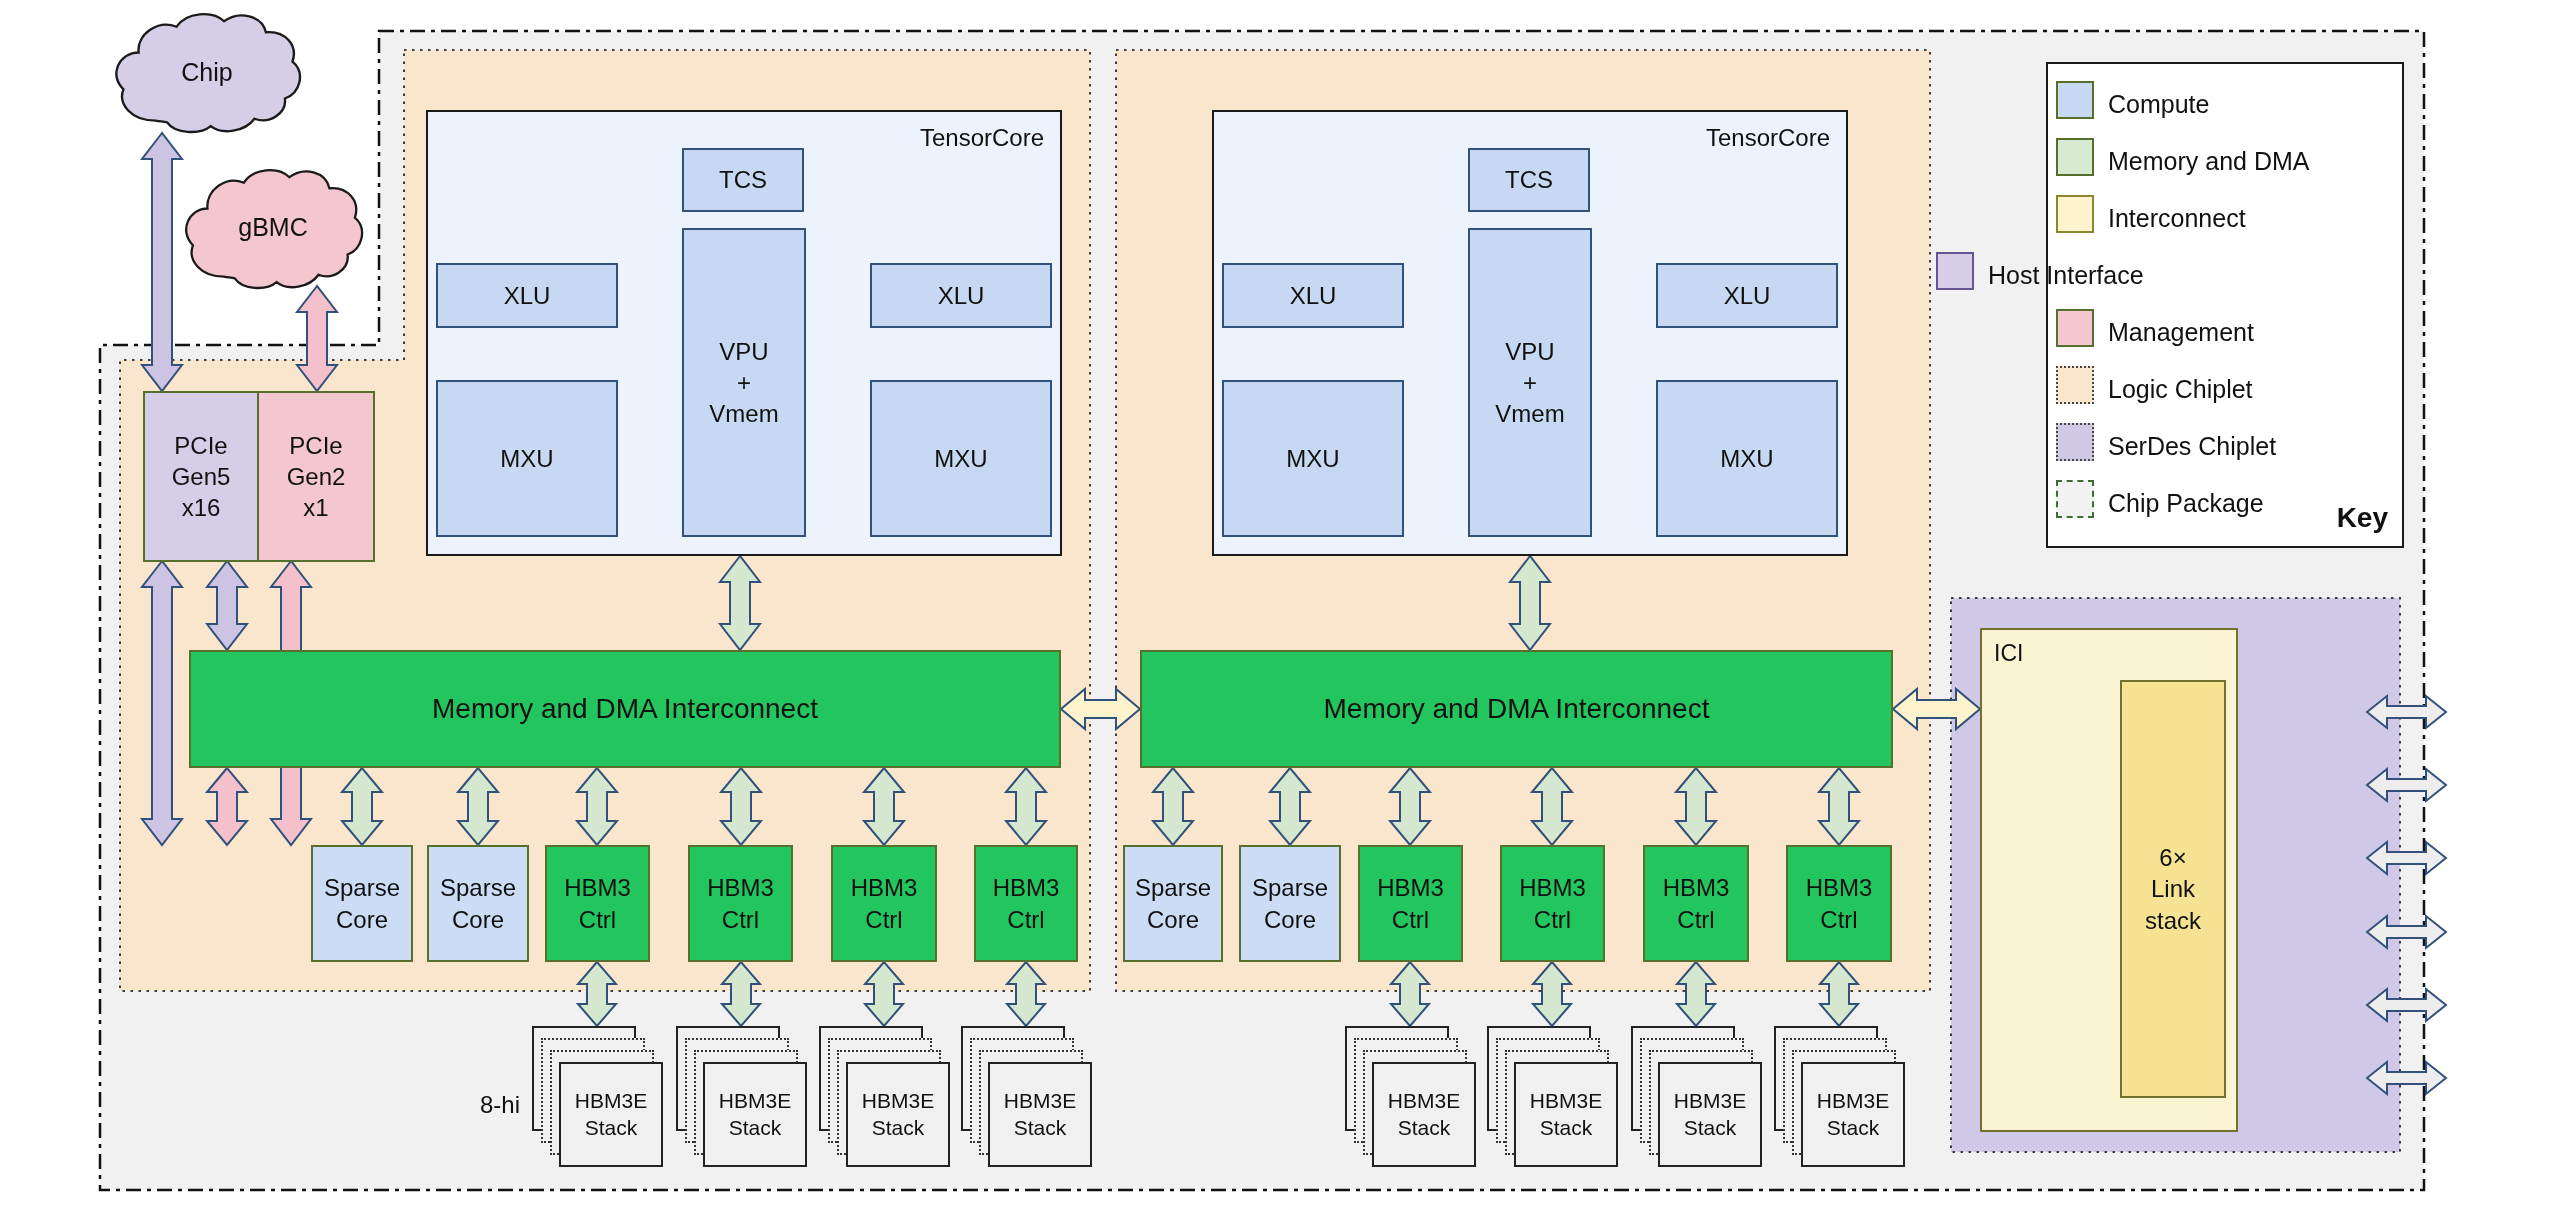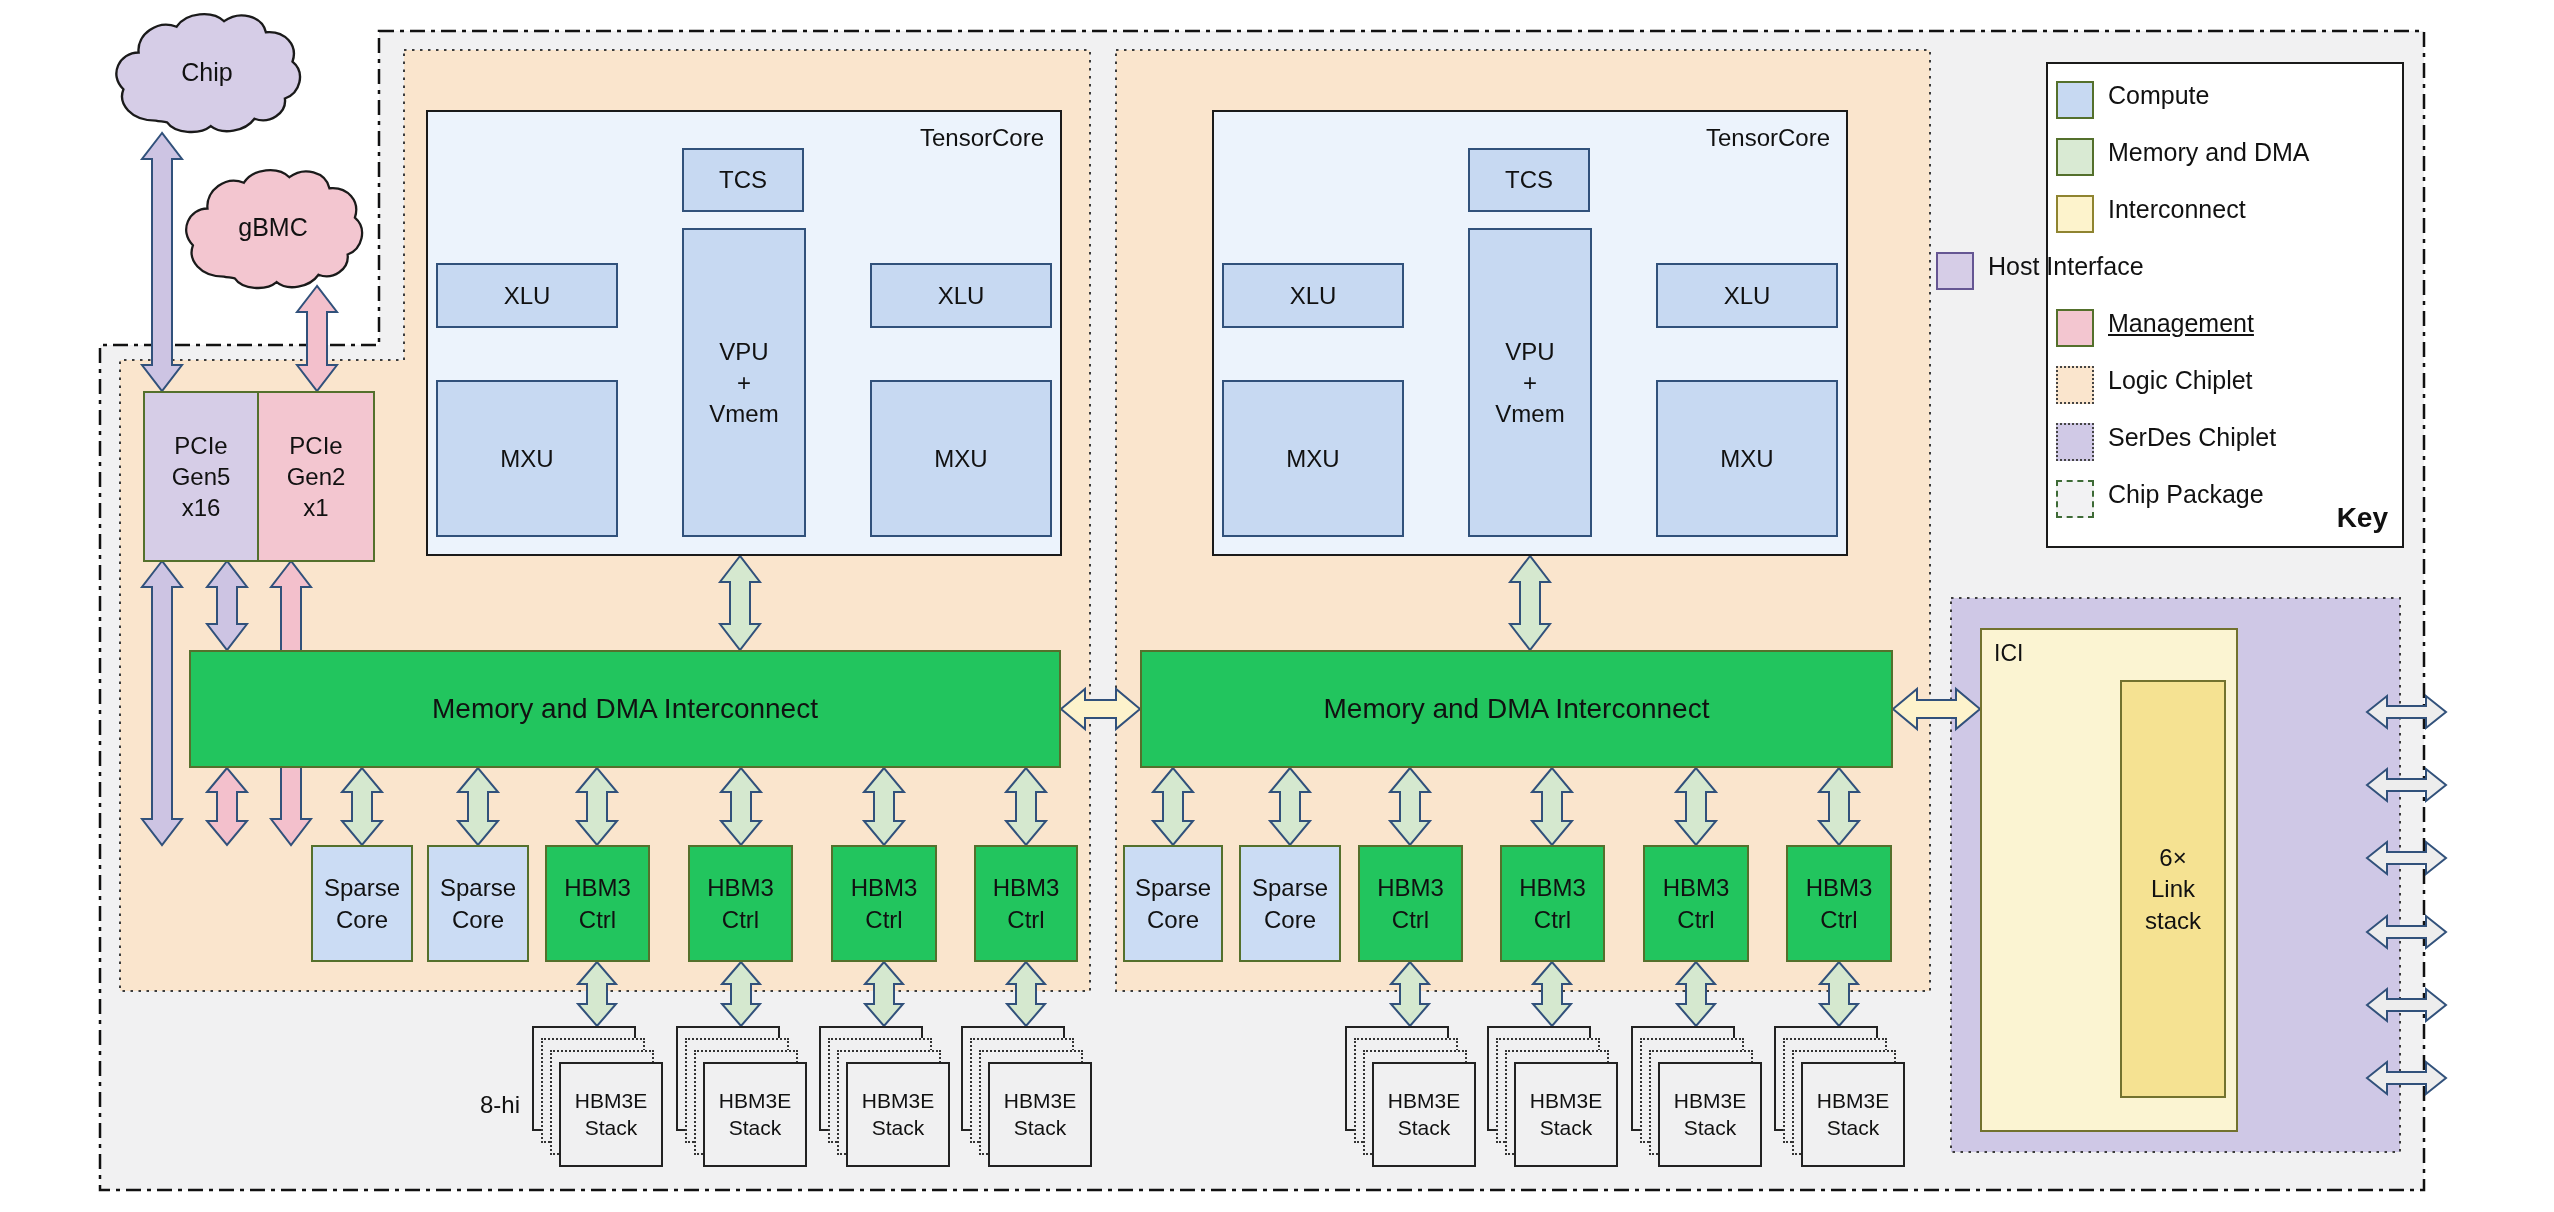--- a/index.html
+++ b/index.html
@@ -20,21 +20,21 @@
   .b-ici{background:#fbf4d2;border-color:#72722e;}
   .b-gold{background:#f5e292;border-color:#72722e;}
   .b-lilac{background:#f1e3f9;border-color:#54702c;}
   .b-stack{background:#f0f0f1;border:2px solid #222;}
   .b-stack.dotted{border-style:dotted;border-color:#333;}
   .tc-title{position:absolute;top:10px;right:16px;font-size:24px;}
   .ic-label{font-size:28px;}
   .stack-label{font-size:21px;line-height:1.25;}
   .cloud-label{position:absolute;font-size:25px;text-align:center;z-index:3;}
   .legend-box{position:absolute;background:#fff;border:2px solid #1a1a1a;box-sizing:border-box;z-index:3;}
-  .legend-row{position:absolute;display:flex;align-items:flex-start;z-index:3;}
+  .legend-row{position:absolute;display:flex;align-items:flex-end;z-index:3;}
   .swatch{width:38px;height:38px;box-sizing:border-box;flex:none;}
   .legend-row .lbl{margin-left:14px;font-size:25px;white-space:nowrap;}
   .sw-compute{background:#c7d9f2;border:2px solid #54702c;}
   .sw-memory{background:#d9ead3;border:2px solid #54702c;}
   .sw-interconnect{background:#fdf3cc;border:2px solid #8f8430;}
   .sw-host{background:#d6cde7;border:2px solid #655693;}
   .sw-management{background:#f3c6d0;border:2px solid #54702c;}
   .sw-logic{background:#fae5cd;border:2px dotted #444;}
   .sw-serdes{background:#d0c9e6;border:2px dotted #444;}
   .sw-package{background:#f2f2f3;border:2px dashed #3e6b36;}
@@ -325,21 +325,21 @@
       <span class="lbl">Memory and DMA</span>
   </div>
   <div class="legend-row" style="left:2056px;top:195px;">
     <span class="swatch sw-interconnect"></span>
       <span class="lbl">Interconnect</span>
   </div>
   <div class="legend-row" style="left:1936px;top:252px;">
     <span class="swatch sw-host"></span>
       <span class="lbl">Host Interface</span>
   </div>
-  <div class="legend-row" style="left:2056px;top:309px;text-decoration:underline;">
+  <div class="legend-row" style="left:2056px;top:309px;">
     <span class="swatch sw-management"></span>
       <span class="lbl">Management</span>
   </div>
   <div class="legend-row" style="left:2056px;top:366px;">
     <span class="swatch sw-logic"></span>
       <span class="lbl">Logic Chiplet</span>
   </div>
   <div class="legend-row" style="left:2056px;top:423px;">
     <span class="swatch sw-serdes"></span>
       <span class="lbl">SerDes Chiplet</span>

